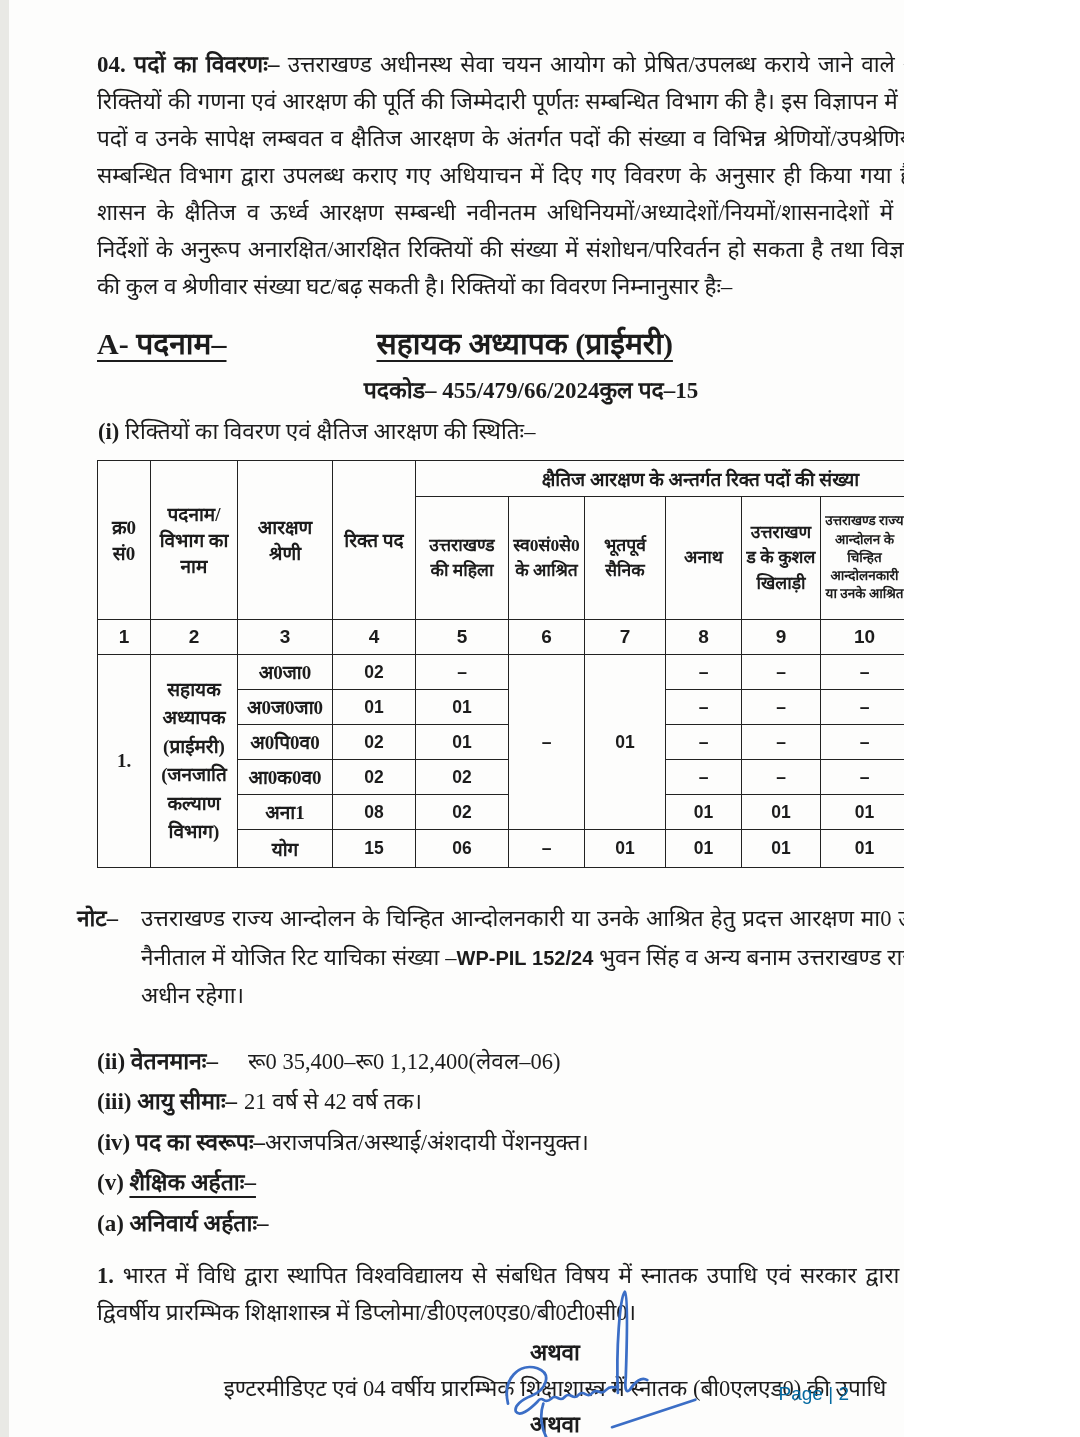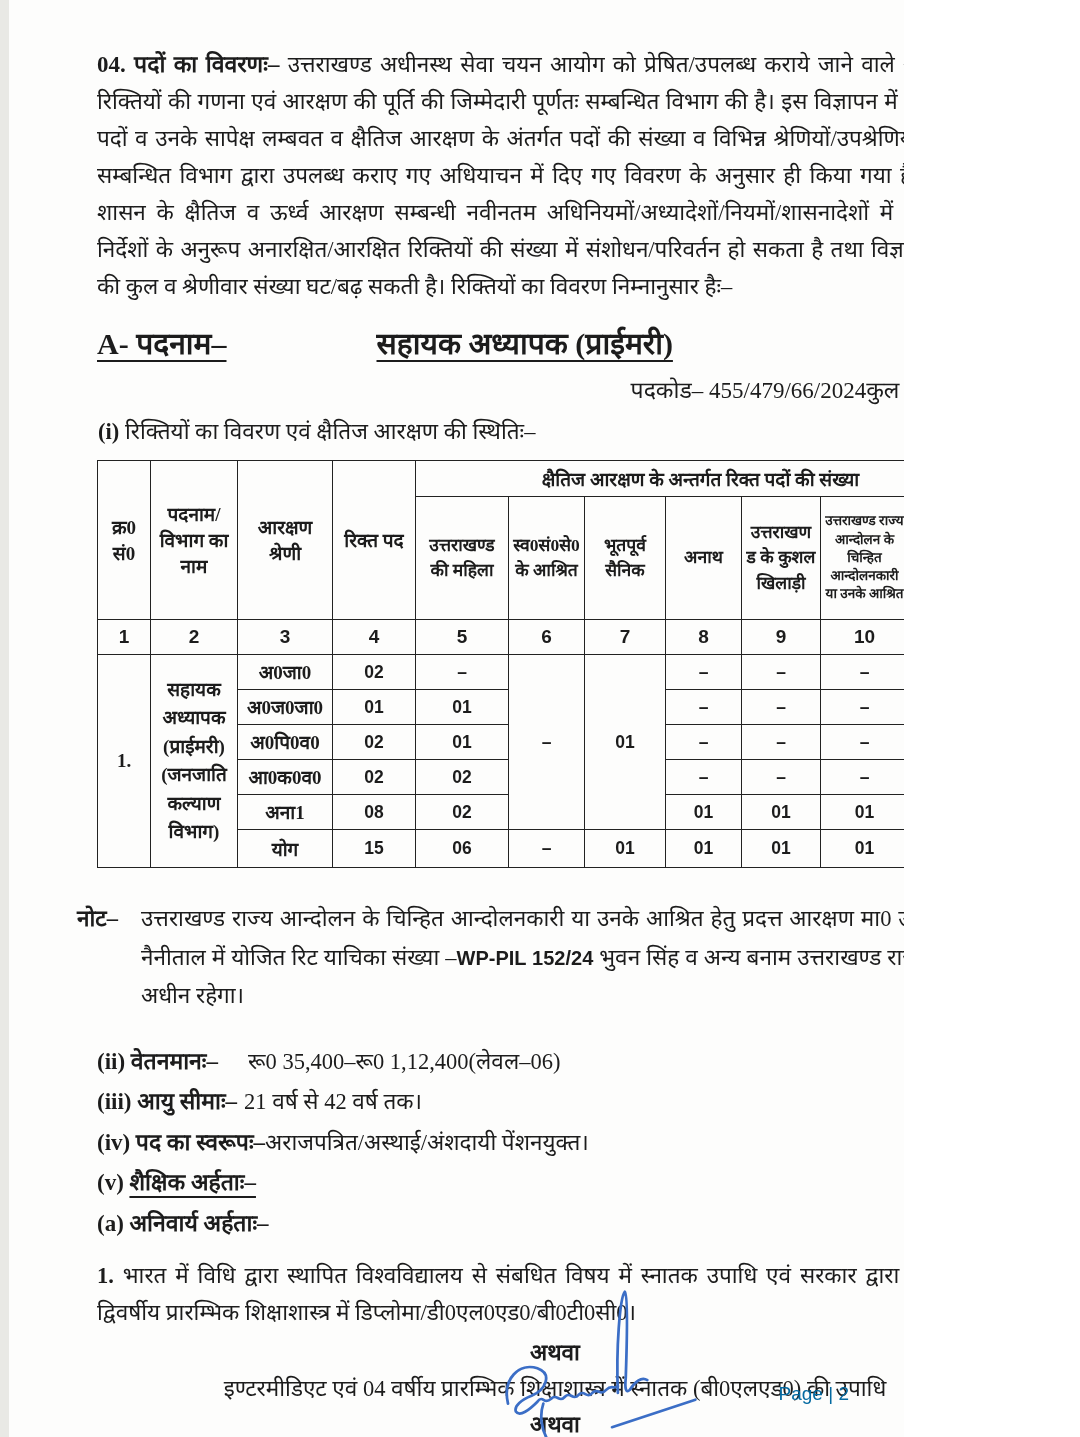--- a/index.html
+++ b/index.html
@@ -11,21 +11,21 @@
   }
   .scan-edge { position:absolute; left:0; top:0; width:9px; height:1437px; background:#e9e9e5; }
   .content { position:absolute; left:97px; top:46px; width:916px; }
 
   .intro { margin:0; font-size:22.5px; line-height:37px; text-align:justify; }
   .intro .lead { font-weight:bold; font-size:23px; }
 
   .post-row1 { margin-top:17px; display:flex; align-items:baseline; font-weight:bold; font-size:30px; }
   .u { text-decoration:underline; text-underline-offset:6px; text-decoration-thickness:1.8px; }
   .post-name { margin-left:150px; }
-  .post-row2 { display:flex; justify-content:flex-end; margin-top:10px; font-weight:normal; font-size:23px; padding-right:48px; }
+  .post-row2 { display:flex; justify-content:center; margin-top:10px; font-weight:bold; font-size:23px; padding-right:48px; }
   .item-i { margin:10px 0 0 1px; font-size:22.5px; }
   .item-i .no { font-weight:bold; }
 
   table.vac { border-collapse:collapse; table-layout:fixed; width:888px; margin-top:14px; }
   table.vac th, table.vac td {
     border:1.6px solid #222; text-align:center; vertical-align:middle;
     padding:2px 3px; overflow:hidden;
   }
   .hrow1 th { font-size:19px; font-weight:bold; height:31px; }
   .hrow2 th { font-size:17.5px; font-weight:bold; height:118px; line-height:1.45; }

